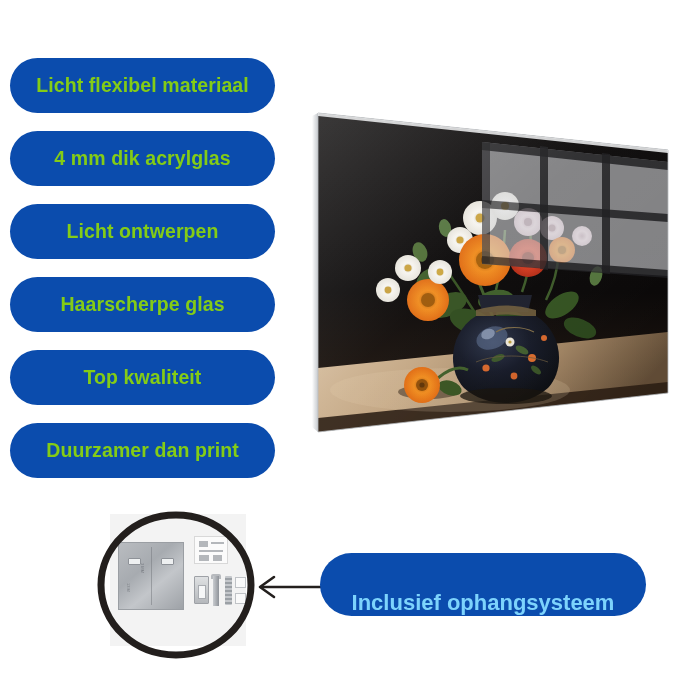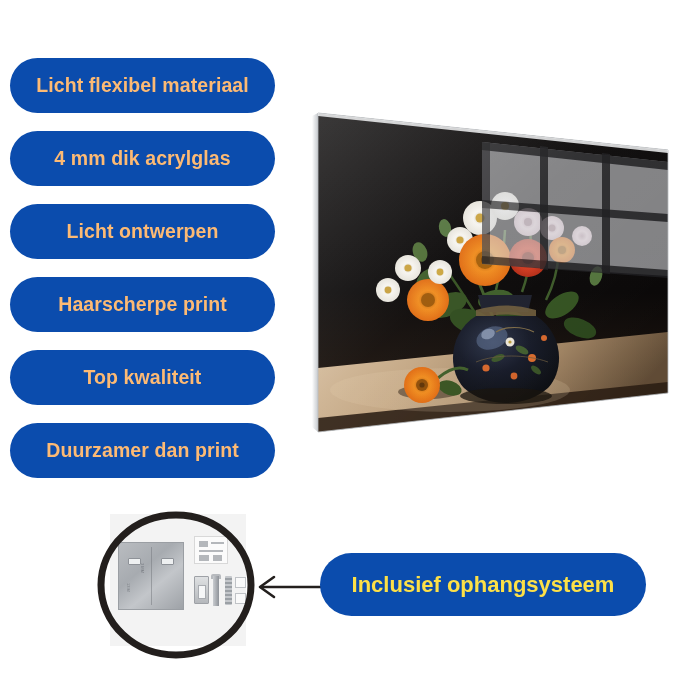--- a/index.html
+++ b/index.html
@@ -27,21 +27,21 @@
     display:flex;
     align-items:center;
     justify-content:center;
     color:#ffffff;
     font-size:19.5px;
     font-weight:bold;
     letter-spacing:0.1px;
     white-space:nowrap;
     user-select:none;
   }
-  .badge-label { color:#fdba74; line-height:1; }
+  .badge-label { color:#84cc16; line-height:1; }
 
   
   #callout-badge {
     position:absolute;
     left:320px;
     top:553px;
     width:326px;
     height:63px;
     border-radius:32px;
     background:var(--brand,#0b4cad);
@@ -158,21 +158,21 @@
 
     <div class="badge" style="top: 131px; background: rgb(11, 76, 173); color: rgb(255, 255, 255);">
       <span class="badge-label nosel">4 mm dik acrylglas</span>
     </div>
 
     <div class="badge" style="top: 204px; background: rgb(11, 76, 173); color: rgb(255, 255, 255);">
       <span class="badge-label nosel">Licht ontwerpen</span>
     </div>
 
     <div class="badge" style="top: 277px; background: rgb(11, 76, 173); color: rgb(255, 255, 255);">
-      <span class="badge-label nosel">Haarscherpe print</span>
+      <span class="badge-label nosel">Haarscherpe glas</span>
     </div>
 
     <div class="badge" style="top: 350px; background: rgb(11, 76, 173); color: rgb(255, 255, 255); text-align: right;">
       <span class="badge-label nosel">Top kwaliteit</span>
     </div>
 
     <div class="badge" style="top: 423px; background: rgb(11, 76, 173); color: rgb(255, 255, 255);">
       <span class="badge-label nosel">Duurzamer dan print</span>
     </div>
 
@@ -396,17 +396,17 @@
 
   <svg id="hardware-circle" viewBox="0 0 160 148">
     <ellipse cx="80" cy="74" rx="75" ry="70" fill="none" stroke="#231f1d" stroke-width="7"></ellipse>
   </svg>
 
   <svg id="connector" viewBox="0 0 100 45">
     <line x1="96" y1="22" x2="22" y2="22" stroke="#231f1d" stroke-width="2.6"></line>
     <polyline points="34,12 20,22 34,32" fill="none" stroke="#231f1d" stroke-width="2.6" stroke-linecap="round" stroke-linejoin="round"></polyline>
   </svg>
 
-  <div id="callout-badge" style="background: rgb(11, 76, 173); color: #fde047;">
+  <div id="callout-badge" style="background: rgb(11, 76, 173); color: #7dd3fc; align-items: flex-end;">
     <span class="nosel">Inclusief ophangsysteem</span>
   </div>
 
 </div>
 
 </body></html>

